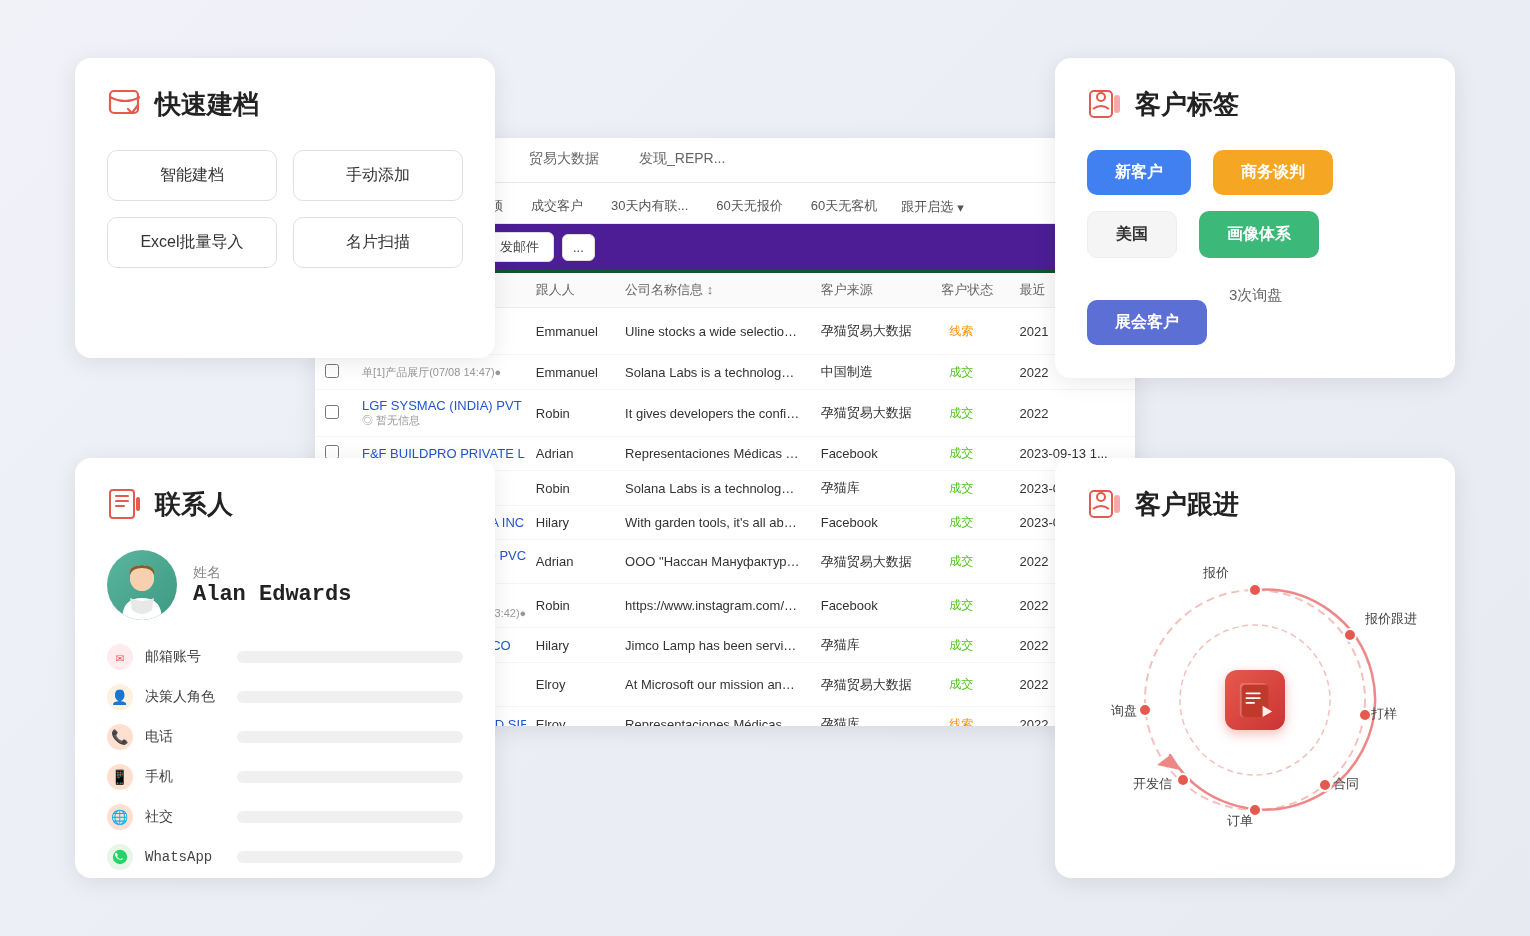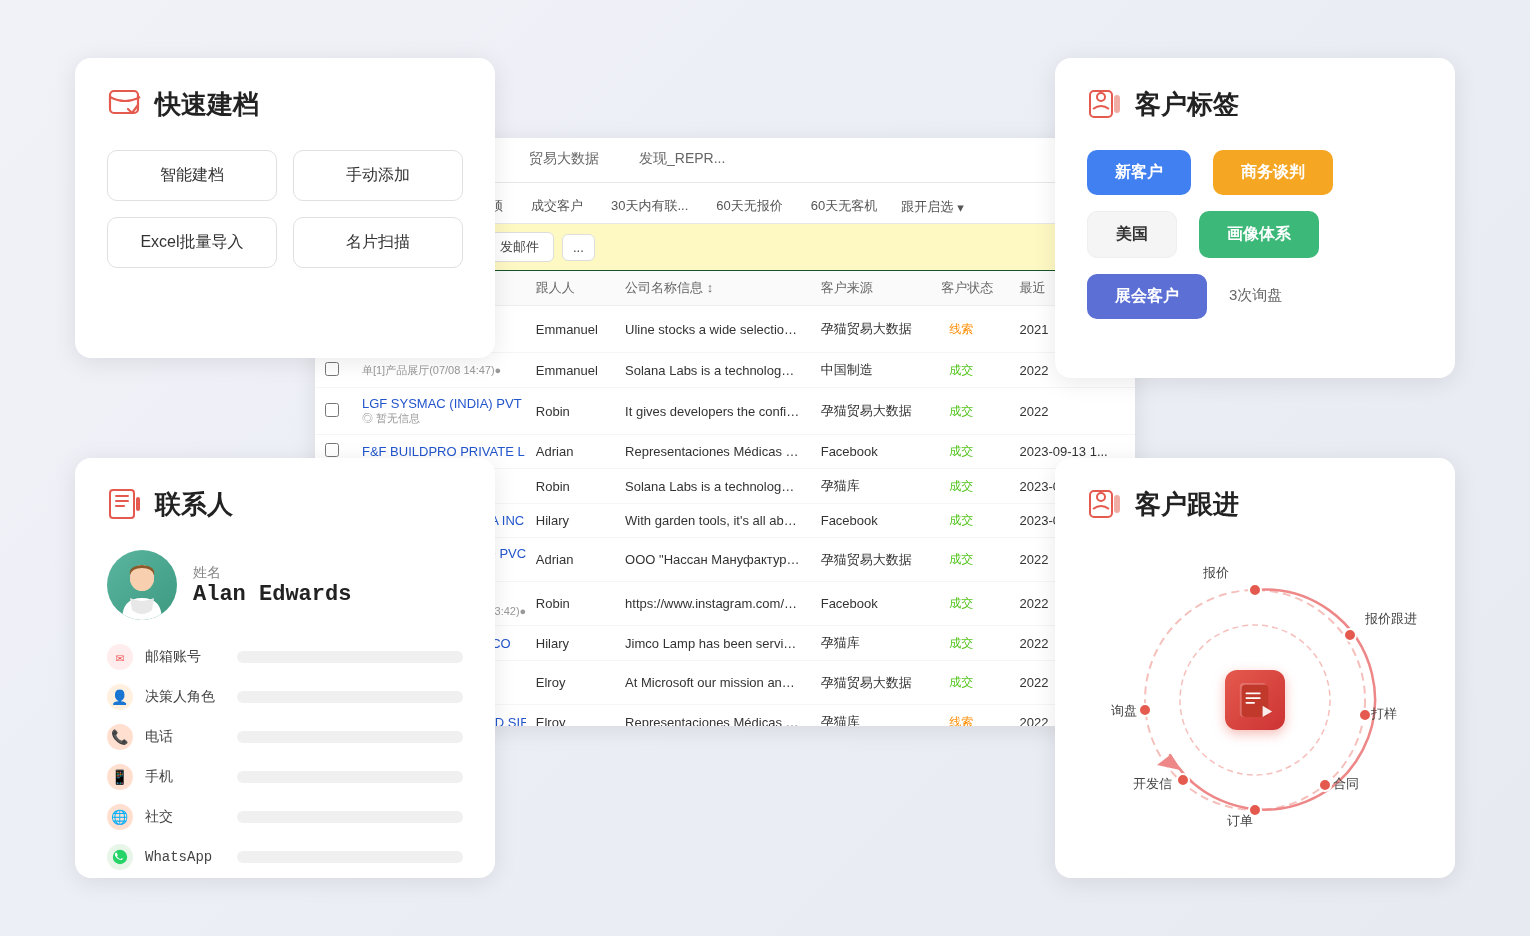--- a/index.html
+++ b/index.html
@@ -140,23 +140,23 @@
       font-size: 13px;
       color: #555;
       cursor: pointer;
       padding: 6px 10px;
     }
 
     .crm-toolbar {
       display: flex;
       align-items: center;
       padding: 8px 16px;
-      background: #fef9c3;
+      background: #4c1d95;
       gap: 8px;
-      border-bottom: 1px solid #14532d;
+      border-bottom: 3px solid #14532d;
     }
     .crm-toolbar-btn {
       padding: 5px 14px;
       border: 1px solid #ddd;
       border-radius: 6px;
       font-size: 13px;
       color: #444;
       background: #fff;
       cursor: pointer;
       white-space: nowrap;
@@ -332,21 +332,21 @@
       border-radius: 10px;
       font-size: 16px;
       font-weight: 600;
       cursor: pointer;
       border: none;
     }
     .tag-btn-blue { background: #4080f0; color: #fff; }
     .tag-btn-orange { background: #f5a623; color: #fff; }
     .tag-btn-light { background: #f5f5f5; color: #333; border: 1px solid #eee; }
     .tag-btn-green { background: #3cb878; color: #fff; }
-    .tag-btn-purple { background: #5b6fd4; color: #fff; }
+    .tag-btn-purple { background: #5b6fd4; color: #fff; margin-top: 26px; }
     .tag-text-gray {
       font-size: 15px;
       color: #666;
       padding: 12px 0;
     }
 
     
     .card-followup {
       bottom: 0;
       right: 0;

